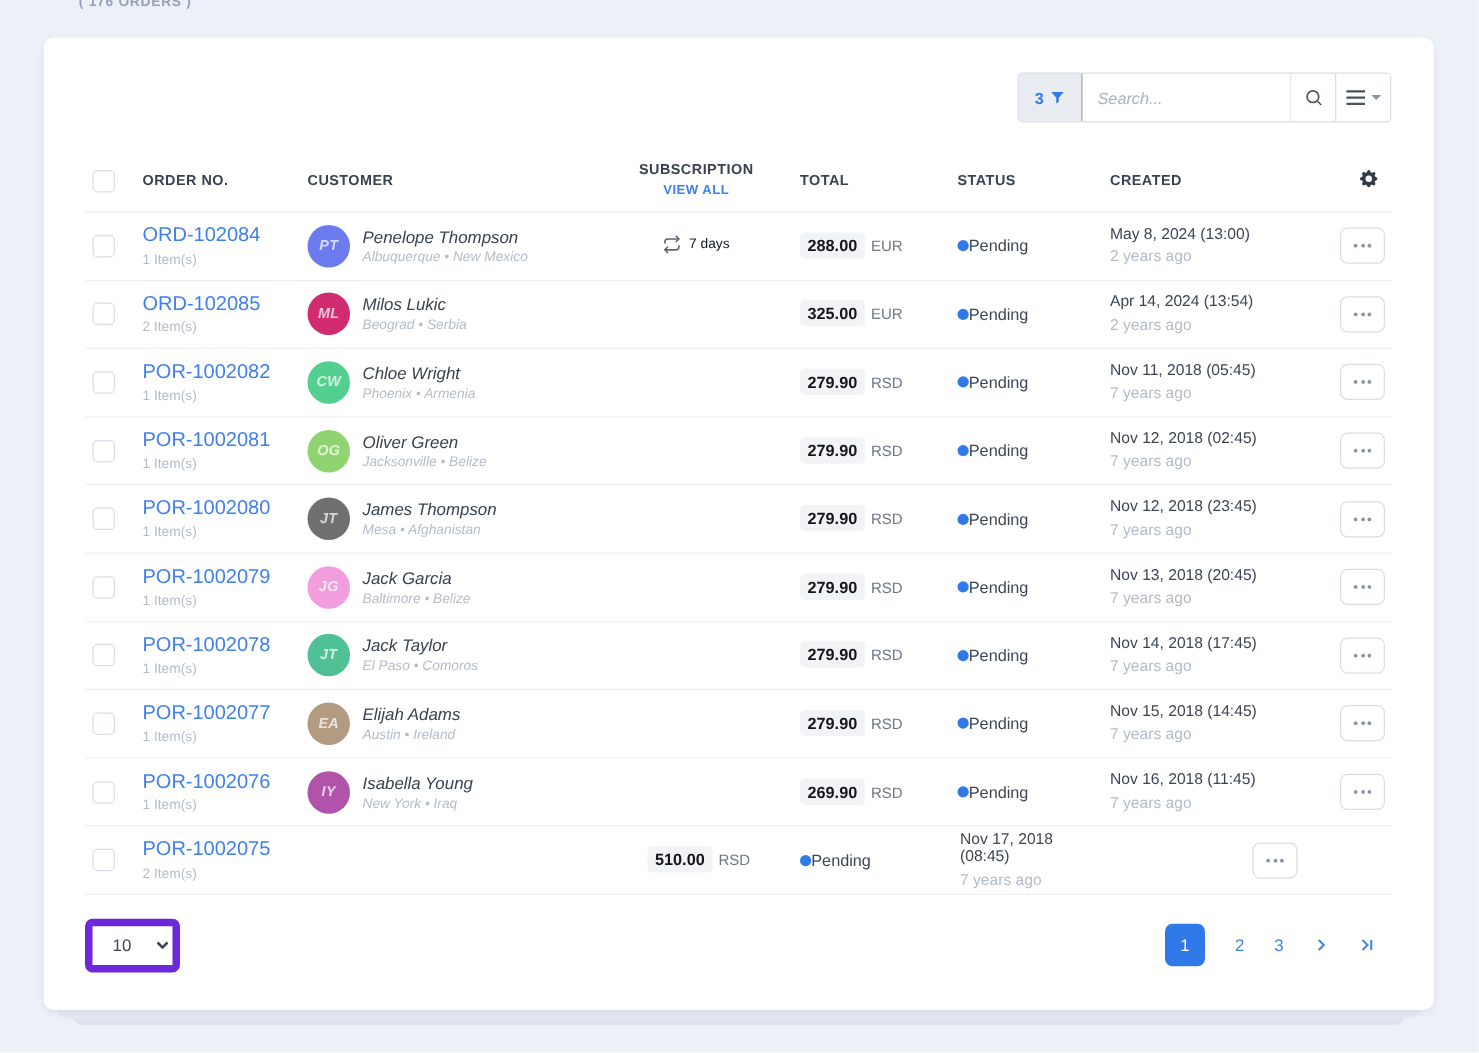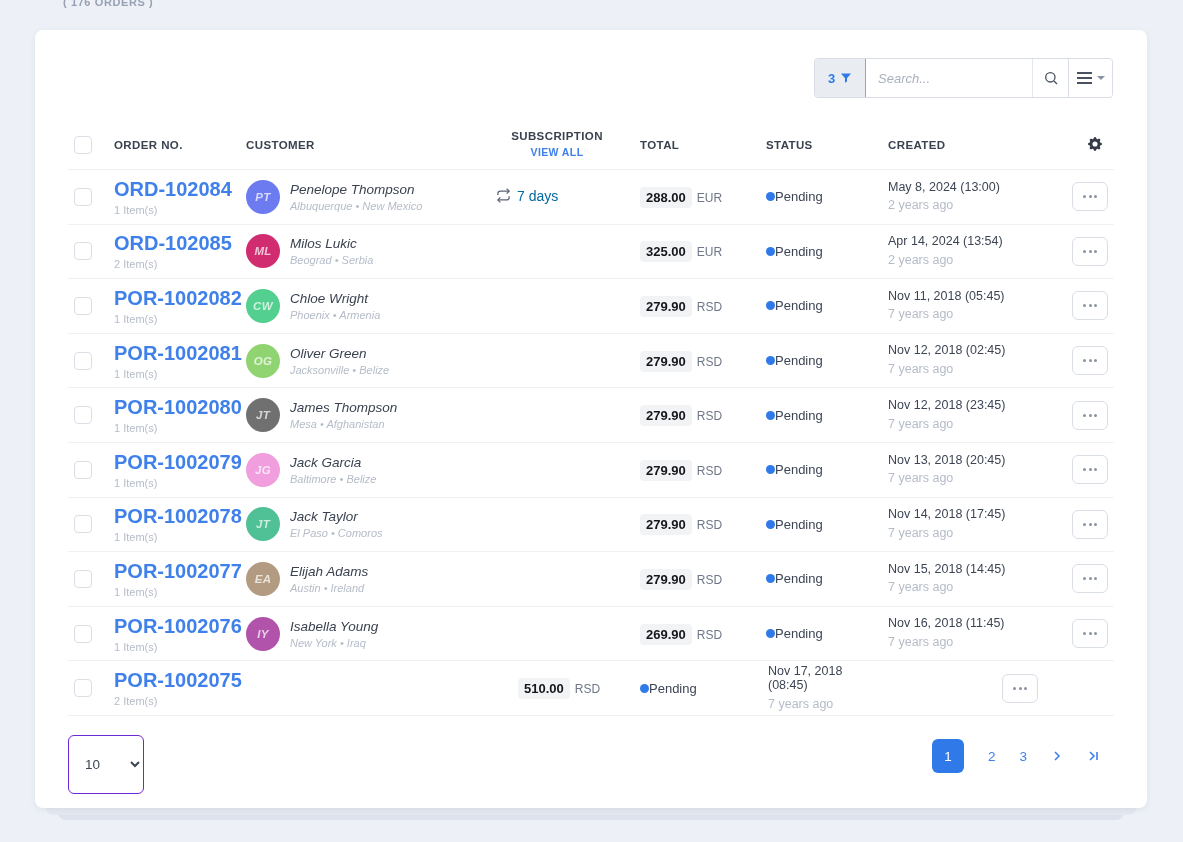--- a/index.html
+++ b/index.html
@@ -77,34 +77,34 @@
   .th-created { padding-left:24px; }
   .th-gear { text-align:right; padding-right:12px; }
 
   .row { height:54.6px; border-bottom:1px solid #eef1f4; }
 
   .checkbox {
     width:18px; height:18px; margin-left:6px;
     border:1px solid #dadfe6; border-radius:4px; background:#fff; cursor:pointer;
   }
   .col-order { line-height:1.1; }
-  .order-link { font-size:20px; color:#3f80ea; text-decoration:none; cursor:pointer;font-weight:bold; }
+  .order-link { font-size:16px; color:#3f80ea; text-decoration:none; cursor:pointer; }
   .muted { font-size:12.5px; color:#b5bcc8; }
   .sm { font-size:11px; margin-top:4px; }
 
   .col-customer { display:flex; align-items:center; gap:10px;font-style:italic; }
   .avatar {
     width:34px; height:34px; border-radius:50%; flex:0 0 34px;
     display:flex; align-items:center; justify-content:center;
     font-size:11.5px; font-weight:700; color:rgba(255,255,255,.72); letter-spacing:.3px;
   }
   .cust-name { font-size:13.5px; color:#3a4250; }
   .cust-loc { font-size:11px; color:#b5bcc8; margin-top:3px; }
 
-  .col-sub { text-align:left; font-size:14px; color:#0369a1; }
+  .col-sub { text-align:center; font-size:11px; color:#0f172a; }
   .sub-wrap { display:inline-flex; align-items:center; gap:6px; }
   .repeat-icon { display:inline-flex; color:#5d6575; }
 
   .col-total { padding-left:22px; white-space:nowrap; }
   .total-num {
     font-size:13px; font-weight:700; color:#14161c;
     background:#f1f3f5; border-radius:4px; padding:3px 6px;
   }
   .currency { font-size:12px; color:#6e7687; margin-left:5px; }
 
@@ -118,22 +118,22 @@
 
   .col-actions { display:flex; justify-content:flex-end; padding-right:6px; }
   .more-btn {
     width:36px; height:29px; background:#fff; border:1px solid #d9dee4; border-radius:6px;
     cursor:pointer; display:flex; align-items:center; justify-content:center; gap:2.5px;
   }
   .more-btn i { width:3px; height:3px; border-radius:50%; background:#8a93a2; }
 
   
   .page-size {
-    position:absolute; left:33px; top:705px; width:76px; height:59px;
-    border:1px solid #6d28d9; border-radius:6px; background:#fff;
+    position:absolute; left:33px; top:705px; width:76px; height:43px;
+    border:6px solid #6d28d9; border-radius:6px; background:#fff;
     font-size:13.5px; color:#3d4554; padding-left:12px;
     font-family:inherit; cursor:pointer;
   }
   .pagination {
     position:absolute; right:47px; top:709px; height:34px;
     display:flex; align-items:center; gap:24px;
   }
   .page-num {
     font-size:13.5px; color:#3f80ea; text-decoration:none; cursor:pointer;
     display:flex; align-items:center; justify-content:center;

